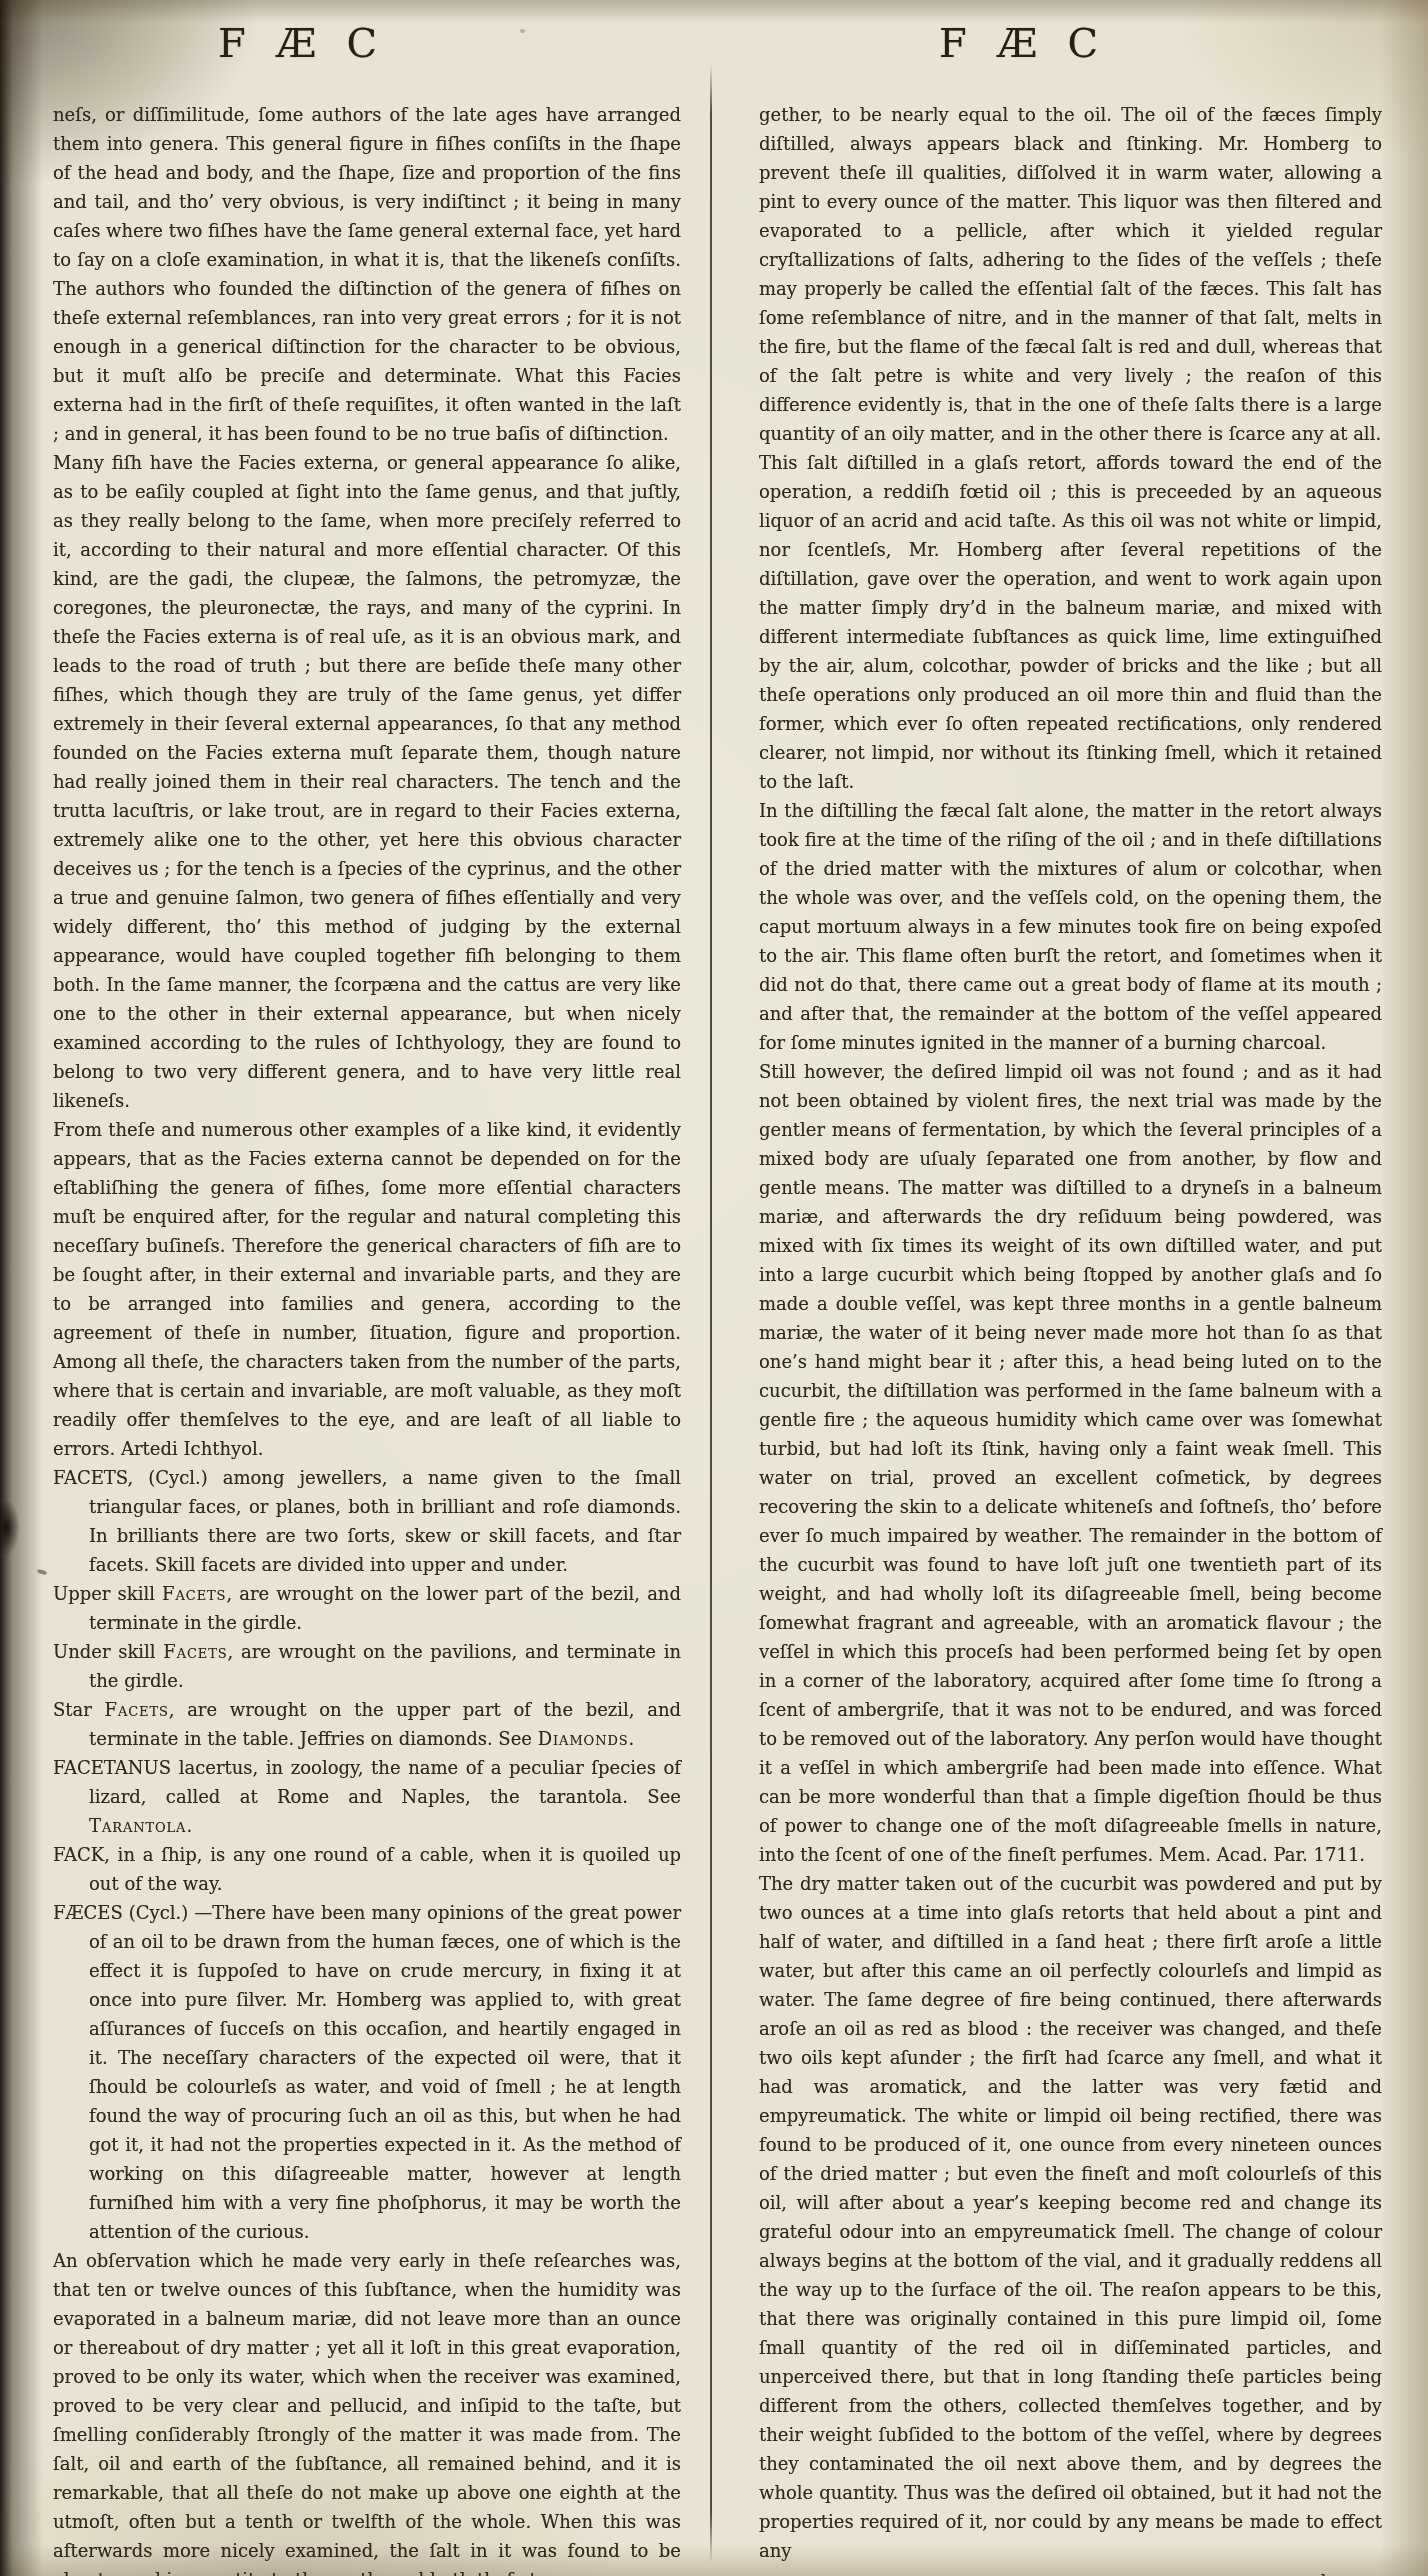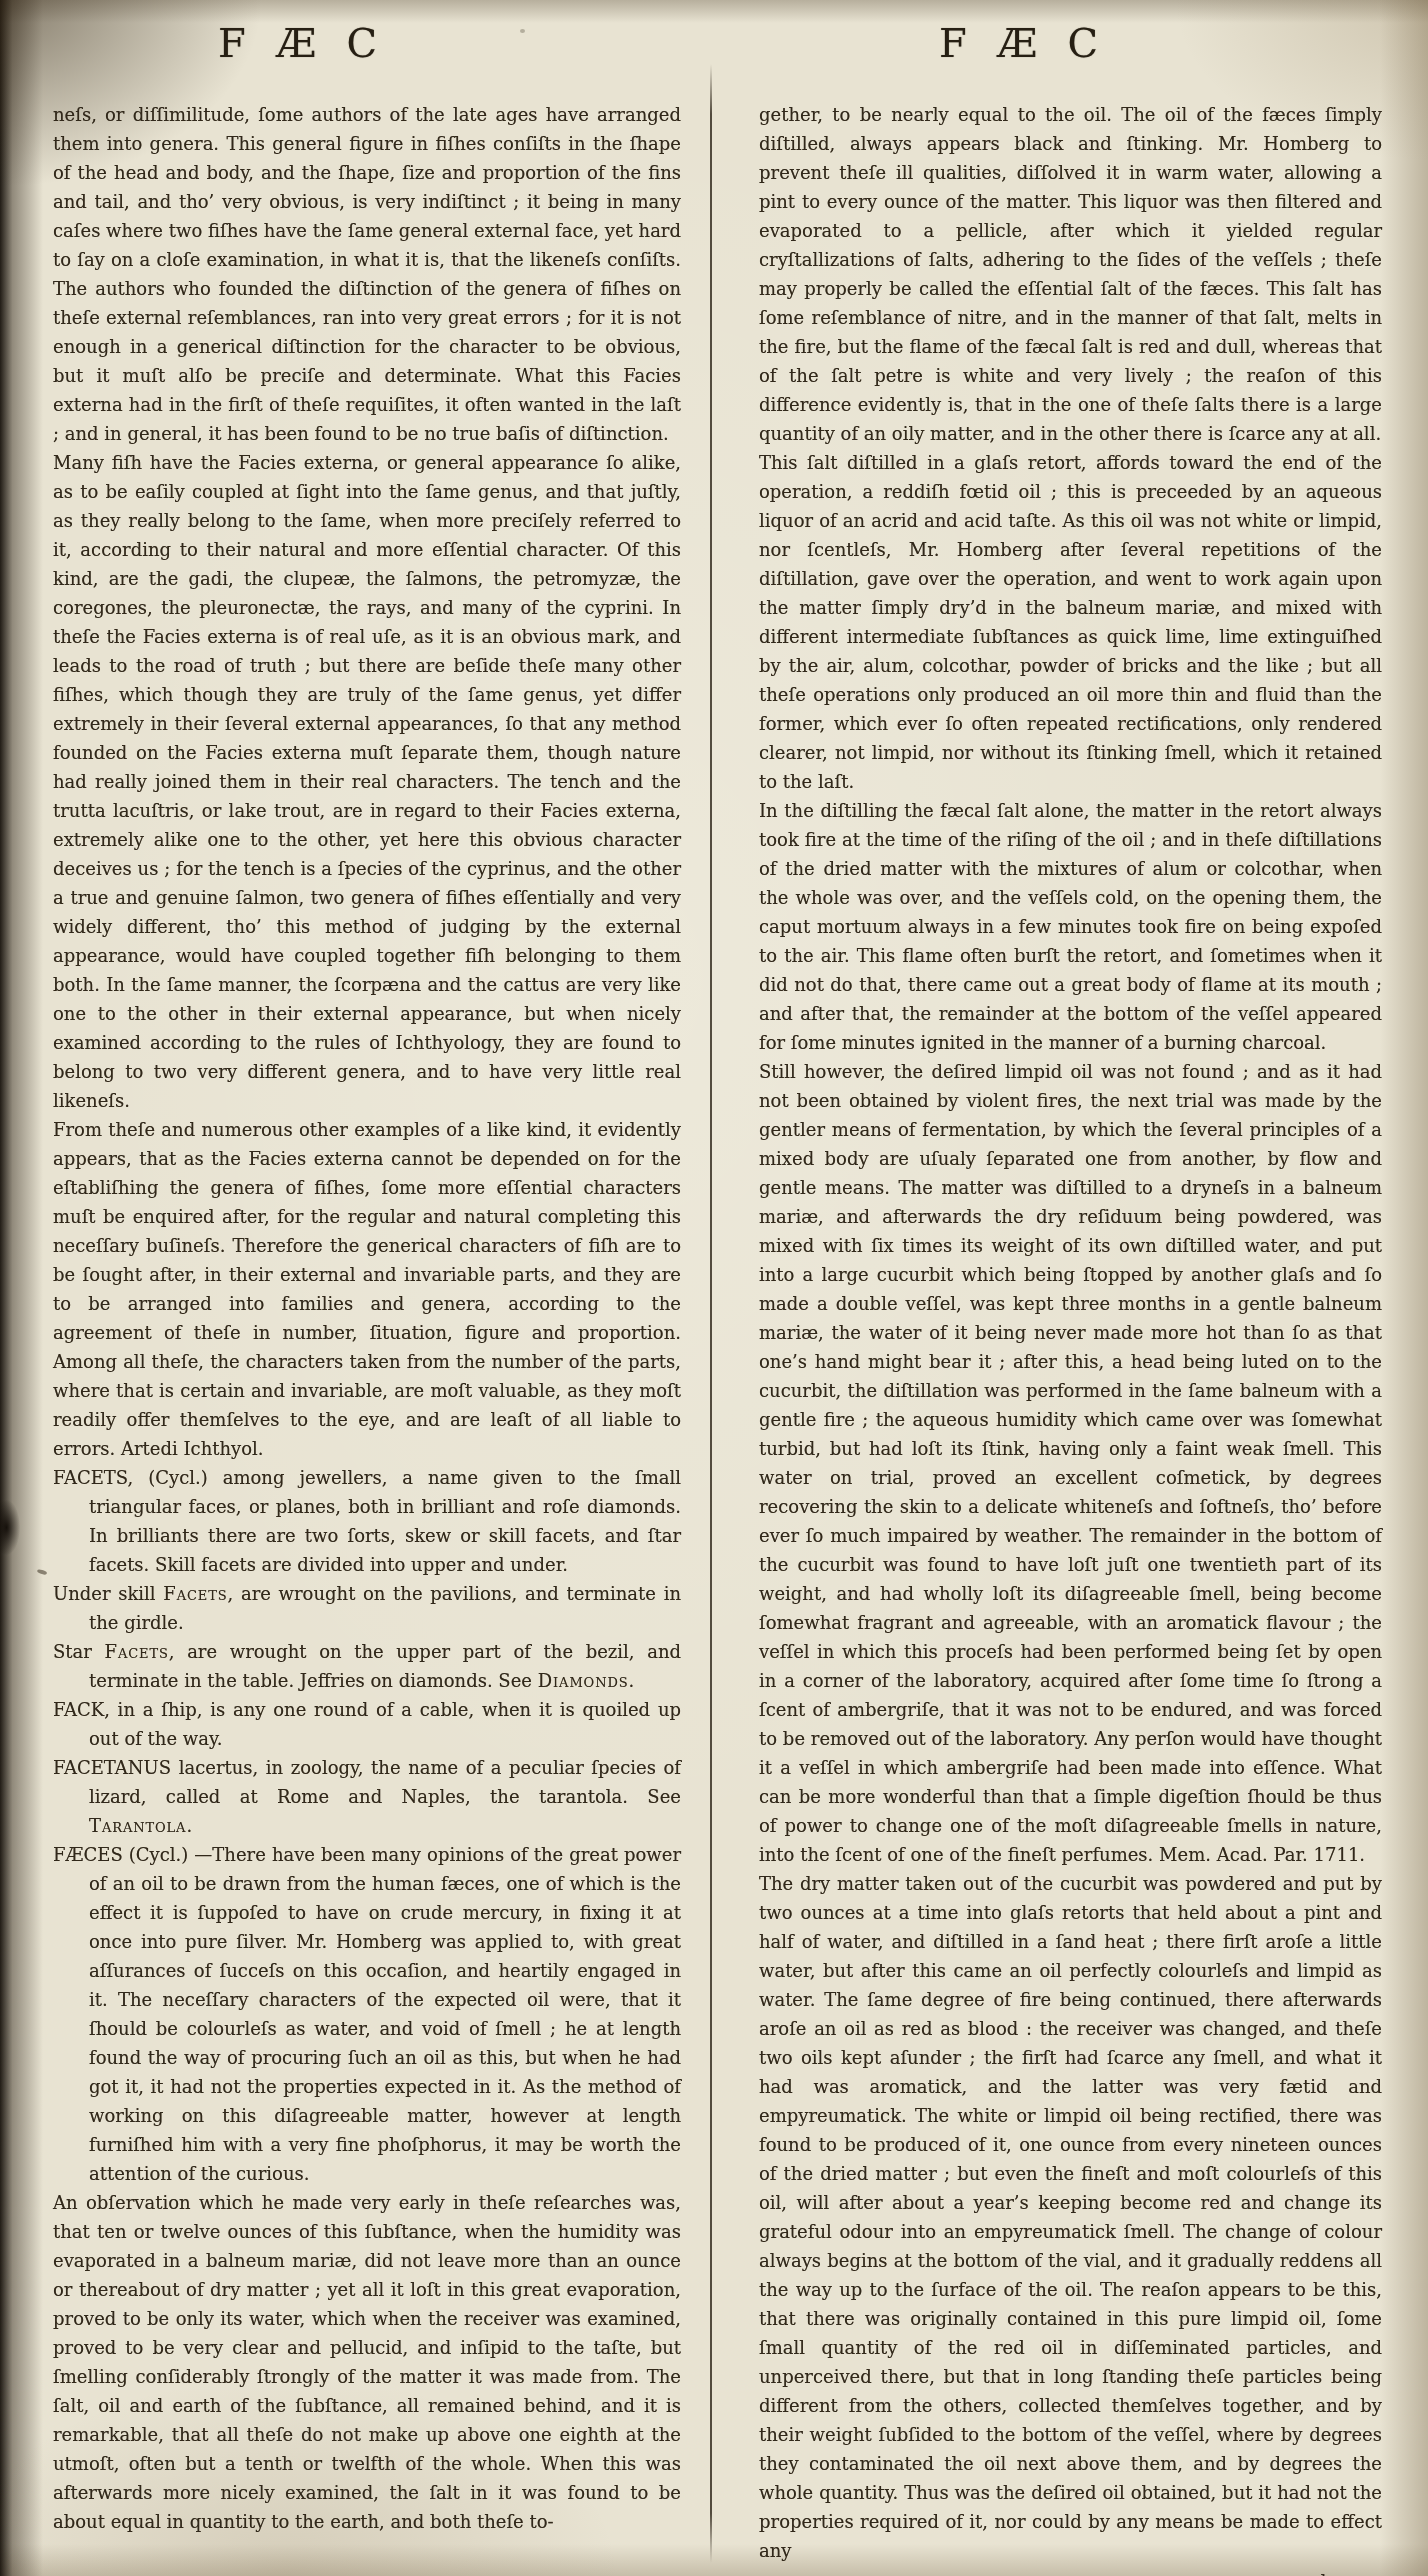--- a/index.html
+++ b/index.html
@@ -55,24 +55,25 @@
 
 <div class="page">
   <div class="colhead left">F Æ C</div>
   <div class="colhead right">F Æ C</div>
   <div class="divider"></div>
   <div class="col left">
       <p class="para"><span>neſs, or diſſimilitude, ſome authors of the late ages have arranged them into genera.  This general figure in fiſhes conſiſts in the ſhape of the head and body, and the ſhape, ſize and proportion of the fins and tail, and tho’ very obvious, is very indiſtinct ; it being in many caſes where two fiſhes have the ſame general </span><span class="em">external face</span><span>, yet hard to ſay on a cloſe examination, in what it is, that the likeneſs conſiſts.  The authors who founded the diſtinction of the genera of fiſhes on theſe external reſemblances, ran into very great errors ; for it is not enough in a generical diſtinction for the character to be obvious, but it muſt alſo be preciſe and determinate.  What this </span><span class="em">Facies externa</span><span> had in the firſt of theſe requiſites, it often wanted in the laſt ; and in general, it has been found to be no true baſis of diſtinction.</span></p>
       <p class="para"><span>Many fiſh have the </span><span class="em">Facies externa</span><span>, or general appearance ſo alike, as to be eaſily coupled at ſight into the ſame genus, and that juſtly, as they really belong to the ſame, when more preciſely referred to it, according to their natural and more eſſential character.  Of this kind, are the gadi, the clupeæ, the ſalmons, the petromyzæ, the coregones, the pleuronectæ, the rays, and many of the cyprini.  In theſe the </span><span class="em">Facies externa</span><span> is of real uſe, as it is an obvious mark, and leads to the road of truth ; but there are beſide theſe many other fiſhes, which though they are truly of the ſame genus, yet differ extremely in their ſeveral external appearances, ſo that any method founded on the </span><span class="em">Facies externa</span><span> muſt ſeparate them, though nature had really joined them in their real characters.  The tench and the trutta lacuſtris, or lake trout, are in regard to their </span><span class="em">Facies externa</span><span>, extremely alike one to the other, yet here this obvious character deceives us ; for the tench is a ſpecies of the cyprinus, and the other a true and genuine ſalmon, two genera of fiſhes eſſentially and very widely different, tho’ this method of judging by the external appearance, would have coupled together fiſh belonging to them both.  In the ſame manner, the ſcorpæna and the cattus are very like one to the other in their external appearance, but when nicely examined according to the rules of Ichthyology, they are found to belong to two very different genera, and to have very little real likeneſs.</span></p>
       <p class="para"><span>From theſe and numerous other examples of a like kind, it evidently appears, that as the </span><span class="em">Facies externa</span><span> cannot be depended on for the eſtabliſhing the genera of fiſhes, ſome more eſſential characters muſt be enquired after, for the regular and natural completing this neceſſary buſineſs.  Therefore the generical characters of fiſh are to be ſought after, in their external and invariable parts, and they are to be arranged into families and genera, according to the agreement of theſe in number, ſituation, figure and proportion.  Among all theſe, the characters taken from the number of the parts, where that is certain and invariable, are moſt valuable, as they moſt readily offer themſelves to the eye, and are leaſt of all liable to errors.  </span><span class="em">Artedi</span><span> Ichthyol.</span></p>
       <p class="para hang"><span>FACETS, (</span><span class="em">Cycl.</span><span>) among jewellers, a name given to the ſmall triangular faces, or planes, both in brilliant and roſe diamonds. In brilliants there are two ſorts, </span><span class="em">skew</span><span> or </span><span class="em">skill facets</span><span>, and </span><span class="em">ſtar facets</span><span>.  </span><span class="em">Skill facets</span><span> are divided into upper and under.</span></p>
+      <p class="para hang"><span class="em">Upper skill </span><span class="sc">Facets</span><span>, are wrought on the lower part of the bezil, and terminate in the girdle.</span></p>
       <p class="para hang"><span class="em">Under skill </span><span class="sc">Facets</span><span>, are wrought on the pavilions, and terminate in the girdle.</span></p>
       <p class="para hang"><span class="em">Star </span><span class="sc">Facets</span><span>, are wrought on the upper part of the bezil, and terminate in the table.  </span><span class="em">Jeffries</span><span> on diamonds.  See </span><span class="sc">Diamonds</span><span>.</span></p>
+      <p class="para hang"><span>FACETANUS </span><span class="em">lacertus</span><span>, in zoology, the name of a peculiar ſpecies of lizard, called at Rome and Naples, the tarantola. See </span><span class="sc">Tarantola</span><span>.</span></p>
       <p class="para hang"><span>FACK, in a ſhip, is any one round of a cable, when it is quoiled up out of the way.</span></p>
-      <p class="para hang"><span>FACETANUS </span><span class="em">lacertus</span><span>, in zoology, the name of a peculiar ſpecies of lizard, called at Rome and Naples, the tarantola. See </span><span class="sc">Tarantola</span><span>.</span></p>
       <p class="para hang"><span>FÆCES (</span><span class="em">Cycl.</span><span>) —There have been many opinions of the great power of an oil to be drawn from the </span><span class="em">human fæces</span><span>, one of which is the effect it is ſuppoſed to have on crude mercury, in fixing it at once into pure ſilver.  Mr. Homberg was applied to, with great aſſurances of ſucceſs on this occaſion, and heartily engaged in it.  The neceſſary characters of the expected oil were, that it ſhould be colourleſs as water, and void of ſmell ; he at length found the way of procuring ſuch an oil as this, but when he had got it, it had not the properties expected in it.  As the method of working on this diſagreeable matter, however at length furniſhed him with a very fine phoſphorus, it may be worth the attention of the curious.</span></p>
       <p class="para"><span>An obſervation which he made very early in theſe reſearches was, that ten or twelve ounces of this ſubſtance, when the humidity was evaporated in a balneum mariæ, did not leave more than an ounce or thereabout of dry matter ; yet all it loſt in this great evaporation, proved to be only its water, which when the receiver was examined, proved to be very clear and pellucid, and inſipid to the taſte, but ſmelling conſiderably ſtrongly of the matter it was made from.  The ſalt, oil and earth of the ſubſtance, all remained behind, and it is remarkable, that all theſe do not make up above one eighth at the utmoſt, often but a tenth or twelfth of the whole. When this was afterwards more nicely examined, the ſalt in it was found to be about equal in quantity to the earth, and both theſe to-</span></p>
     </div>
   <div class="col right">
       <p class="para"><span>gether, to be nearly equal to the oil.  The oil of the </span><span class="em">fæces</span><span> ſimply diſtilled, always appears black and ſtinking.  Mr. Homberg to prevent theſe ill qualities, diſſolved it in warm water, allowing a pint to every ounce of the matter.  This liquor was then filtered and evaporated to a pellicle, after which it yielded regular cryſtallizations of ſalts, adhering to the ſides of the veſſels ; theſe may properly be called the eſſential ſalt of the </span><span class="em">fæces</span><span>.  This ſalt has ſome reſemblance of nitre, and in the manner of that ſalt, melts in the fire, but the flame of the fæcal ſalt is red and dull, whereas that of the ſalt petre is white and very lively ; the reaſon of this difference evidently is, that in the one of theſe ſalts there is a large quantity of an oily matter, and in the other there is ſcarce any at all.</span></p>
       <p class="para"><span>This ſalt diſtilled in a glaſs retort, affords toward the end of the operation, a reddiſh fœtid oil ; this is preceeded by an aqueous liquor of an acrid and acid taſte.  As this oil was not white or limpid, nor ſcentleſs, Mr. Homberg after ſeveral repetitions of the diſtillation, gave over the operation, and went to work again upon the matter ſimply dry’d in the balneum mariæ, and mixed with different intermediate ſubſtances as quick lime, lime extinguiſhed by the air, alum, colcothar, powder of bricks and the like ; but all theſe operations only produced an oil more thin and fluid than the former, which ever ſo often repeated rectifications, only rendered clearer, not limpid, nor without its ſtinking ſmell, which it retained to the laſt.</span></p>
       <p class="para"><span>In the diſtilling the fæcal ſalt alone, the matter in the retort always took fire at the time of the riſing of the oil ; and in theſe diſtillations of the dried matter with the mixtures of alum or colcothar, when the whole was over, and the veſſels cold, on the opening them, the caput mortuum always in a few minutes took fire on being expoſed to the air. This flame often burſt the retort, and ſometimes when it did not do that, there came out a great body of flame at its mouth ; and after that, the remainder at the bottom of the veſſel appeared for ſome minutes ignited in the manner of a burning charcoal.</span></p>
       <p class="para"><span>Still however, the deſired limpid oil was not found ; and as it had not been obtained by violent fires, the next trial was made by the gentler means of fermentation, by which the ſeveral principles of a mixed body are uſualy ſeparated one from another, by flow and gentle means.  The matter was diſtilled to a dryneſs in a balneum mariæ, and afterwards the dry reſiduum being powdered, was mixed with ſix times its weight of its own diſtilled water, and put into a large cucurbit which being ſtopped by another glaſs and ſo made a double veſſel, was kept three months in a gentle balneum mariæ, the water of it being never made more hot than ſo as that one’s hand might bear it ; after this, a head being luted on to the cucurbit, the diſtillation was performed in the ſame balneum with a gentle fire ; the aqueous humidity which came over was ſomewhat turbid, but had loſt its ſtink, having only a faint weak ſmell.  This water on trial, proved an excellent coſmetick, by degrees recovering the skin to a delicate whiteneſs and ſoftneſs, tho’ before ever ſo much impaired by weather.  The remainder in the bottom of the cucurbit was found to have loſt juſt one twentieth part of its weight, and had wholly loſt its diſagreeable ſmell, being become ſomewhat fragrant and agreeable, with an aromatick flavour ; the veſſel in which this proceſs had been performed being ſet by open in a corner of the laboratory, acquired after ſome time ſo ſtrong a ſcent of ambergriſe, that it was not to be endured, and was forced to be removed out of the laboratory.  Any perſon would have thought it a veſſel in which ambergriſe had been made into eſſence.  What can be more wonderful than that a ſimple digeſtion ſhould be thus of power to change one of the moſt diſagreeable ſmells in nature, into the ſcent of one of the fineſt perfumes.  </span><span class="em">Mem. Acad. Par.</span><span> 1711.</span></p>
       <p class="para"><span>The dry matter taken out of the cucurbit was powdered and put by two ounces at a time into glaſs retorts that held about a pint and half of water, and diſtilled in a ſand heat ; there firſt aroſe a little water, but after this came an oil perfectly colourleſs and limpid as water.  The ſame degree of fire being continued, there afterwards aroſe an oil as red as blood : the receiver was changed, and theſe two oils kept aſunder ; the firſt had ſcarce any ſmell, and what it had was aromatick, and the latter was very fætid and empyreumatick.  The white or limpid oil being rectified, there was found to be produced of it, one ounce from every nineteen ounces of the dried matter ; but even the fineſt and moſt colourleſs of this oil, will after about a year’s keeping become red and change its grateful odour into an empyreumatick ſmell.  The change of colour always begins at the bottom of the vial, and it gradually reddens all the way up to the ſurface of the oil.  The reaſon appears to be this, that there was originally contained in this pure limpid oil, ſome ſmall quantity of the red oil in diſſeminated particles, and unperceived there, but that in long ſtanding theſe particles being different from the others, collected themſelves together, and by their weight ſubſided to the bottom of the veſſel, where by degrees they contaminated the oil next above them, and by degrees the whole quantity.  Thus was the deſired oil obtained, but it had not the properties required of it, nor could by any means be made to effect any</span></p>
       <div class="catchword">change</div>

